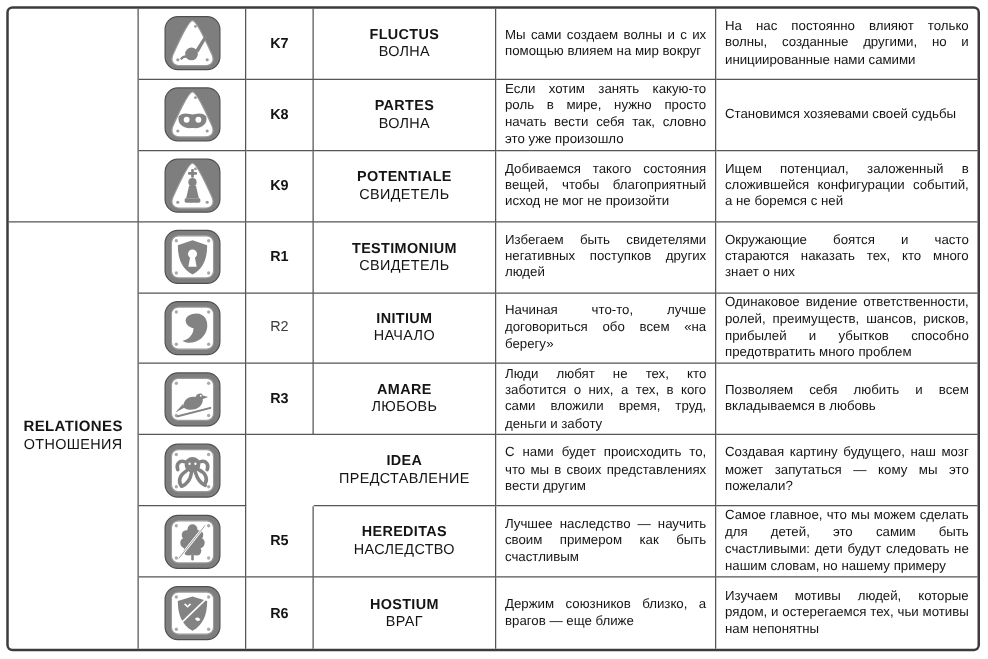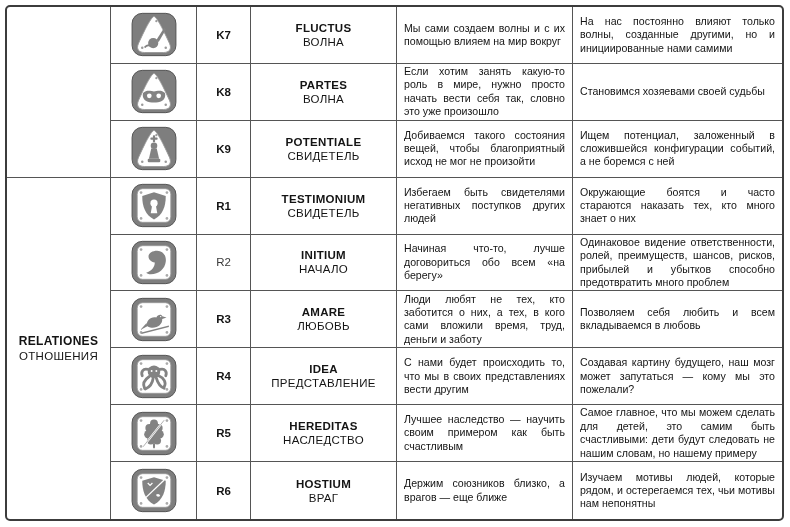--- a/index.html
+++ b/index.html
@@ -253,23 +253,20 @@
         <span>Позволяем себя любить и всем вкладываемся в любовь</span>
       </div>
 
     <div class="cell c2" style="grid-row:7">
       <svg class="cardicon" viewBox="0 0 60 60">
           <use href="#tile"></use>
           <use href="#frame-sq"></use>
           <use href="#sym-octopus"></use>
         </svg>
     </div>
-    <div class="cell c3 code" style="grid-row:7">
-        <span>R4</span>
-      </div>
     <div class="cell c4 name" style="grid-row:7">
       <span class="lat">IDEA</span>
       <span class="rus">ПРЕДСТАВЛЕНИЕ</span>
     </div>
     <div class="cell c5 desc" style="grid-row:7">
         <span>С нами будет происходить то, что мы в своих представлениях вести другим</span>
       </div>
     <div class="cell c6 desc last-col" style="grid-row:7">
         <span>Создавая картину будущего, наш мозг может запутаться — кому мы это пожелали?</span>
       </div>

